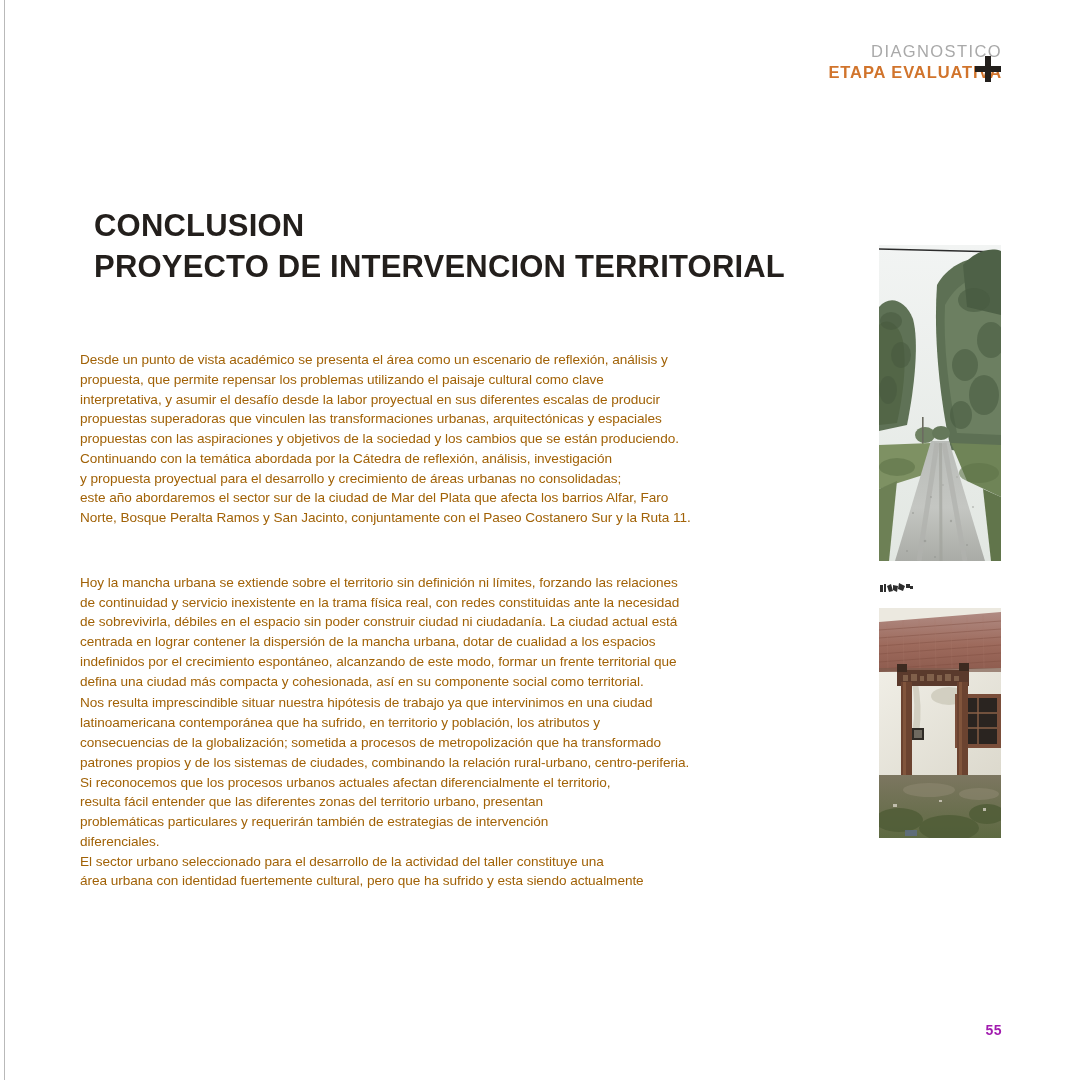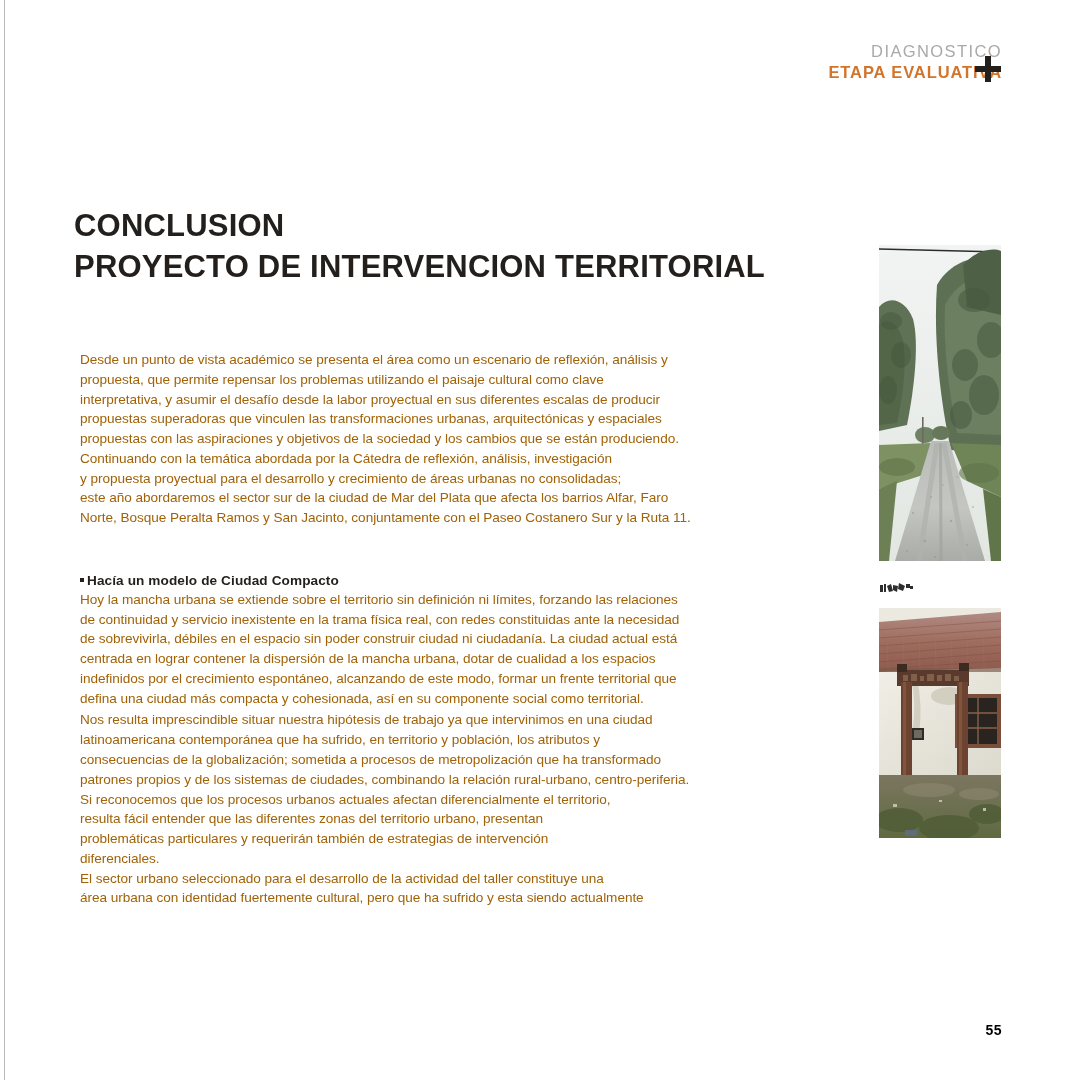--- a/index.html
+++ b/index.html
@@ -69,21 +69,21 @@
   .plus-icon::before {
     left: 11px; top: 1px; width: 6px; height: 26px;
   }
   .plus-icon::after {
     left: 1px; top: 11px; width: 26px; height: 6px;
   }
 
   
   .title-block {
     position: absolute;
-    left: 74px;
+    left: 94px;
     top: 205px;
     color: #231f1c;
   }
   .title-line {
     font-size: 31px;
     font-weight: 700;
     letter-spacing: 0.2px;
     line-height: 1.33;
     white-space: nowrap;
   }
@@ -155,21 +155,21 @@
     overflow: hidden;
   }
 
   
   .page-num {
     position: absolute;
     right: 78px;
     bottom: 42px;
     font-size: 14px;
     font-weight: 700;
-    color: #000000;
+    color: #a21caf;
     letter-spacing: 0.5px;
   }
 </style>
 </head>
 <body>
 
 <div class="page">
 
   <div class="left-rule"></div>
 
@@ -196,24 +196,20 @@
 y propuesta proyectual para el desarrollo y crecimiento de áreas urbanas no consolidadas;
 este año abordaremos el sector sur de la ciudad de Mar del Plata que afecta los barrios Alfar, Faro
 Norte, Bosque Peralta Ramos y San Jacinto, conjuntamente con el Paseo Costanero Sur y la Ruta 11.</p>
     </div>
 
     <div class="gap-lg"></div>
 
     <div>
 
       <div>
-        <p class="bullet-head">
-          <span class="dot"></span>
-          <span>Hacía un modelo de Ciudad Compacto</span>
-        </p>
         <p class="para">Hoy la mancha urbana se extiende sobre el territorio sin definición ni límites, forzando las relaciones
 de continuidad y servicio inexistente en la trama física real, con redes constituidas ante la necesidad
 de sobrevivirla, débiles en el espacio sin poder construir ciudad ni ciudadanía. La ciudad actual está
 centrada en lograr contener la dispersión de la mancha urbana, dotar de cualidad a los espacios
 indefinidos por el crecimiento espontáneo, alcanzando de este modo, formar un frente territorial que
 defina una ciudad más compacta y cohesionada, así en su componente social como territorial.</p>
       </div>
 
       <div class="gap-sm"></div>
 

